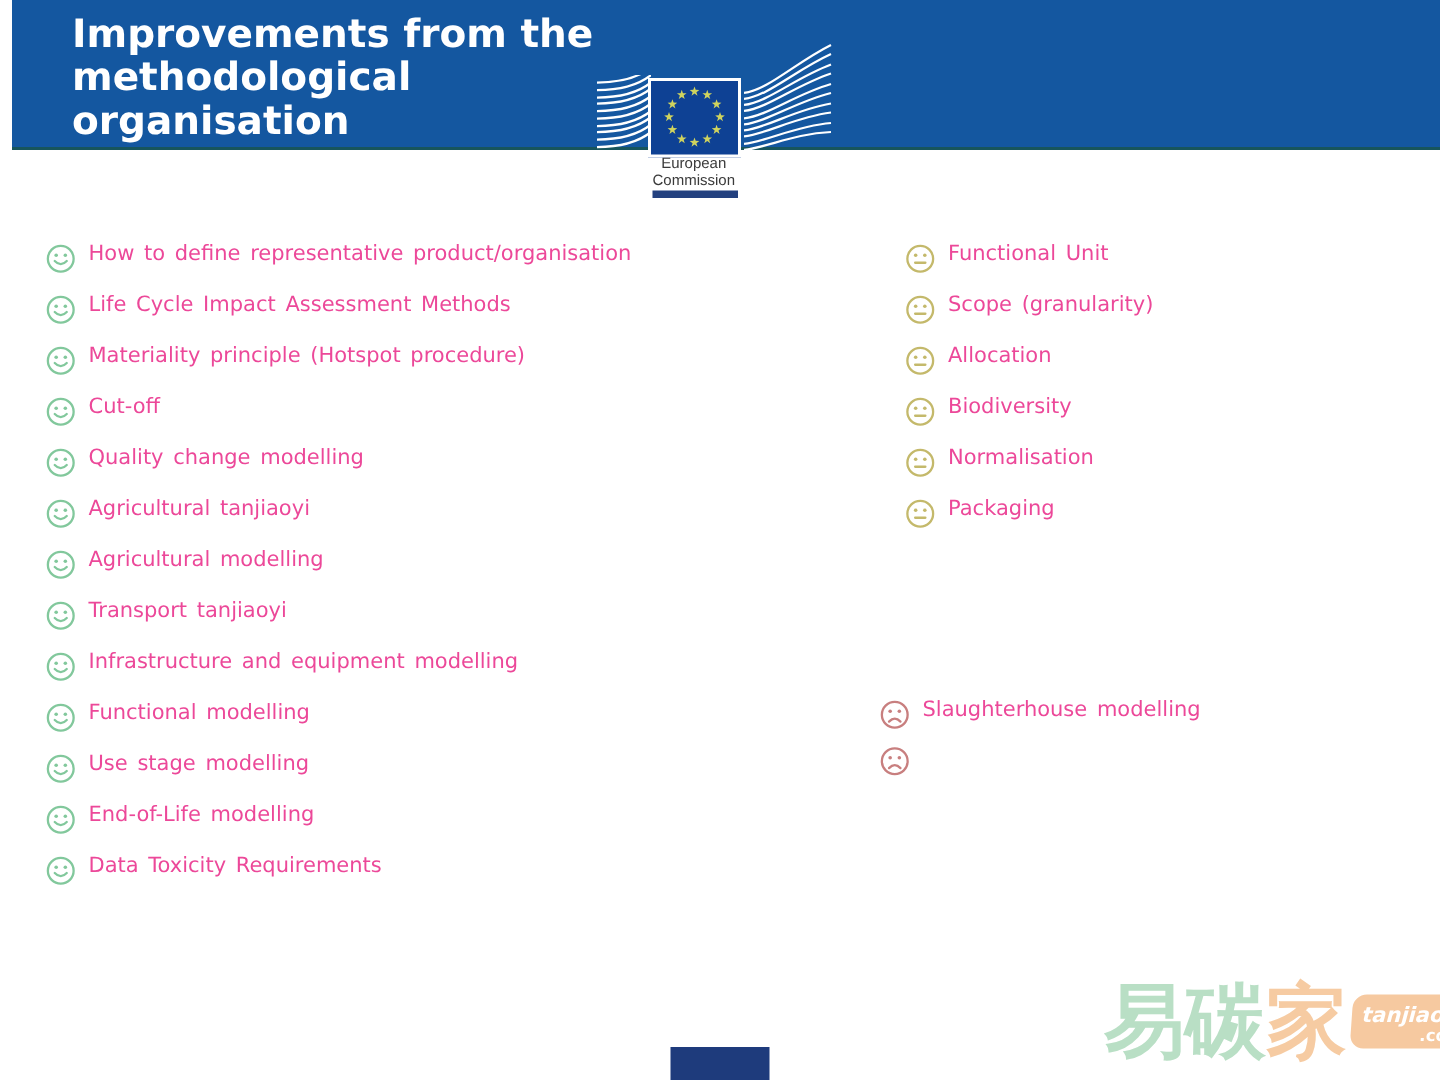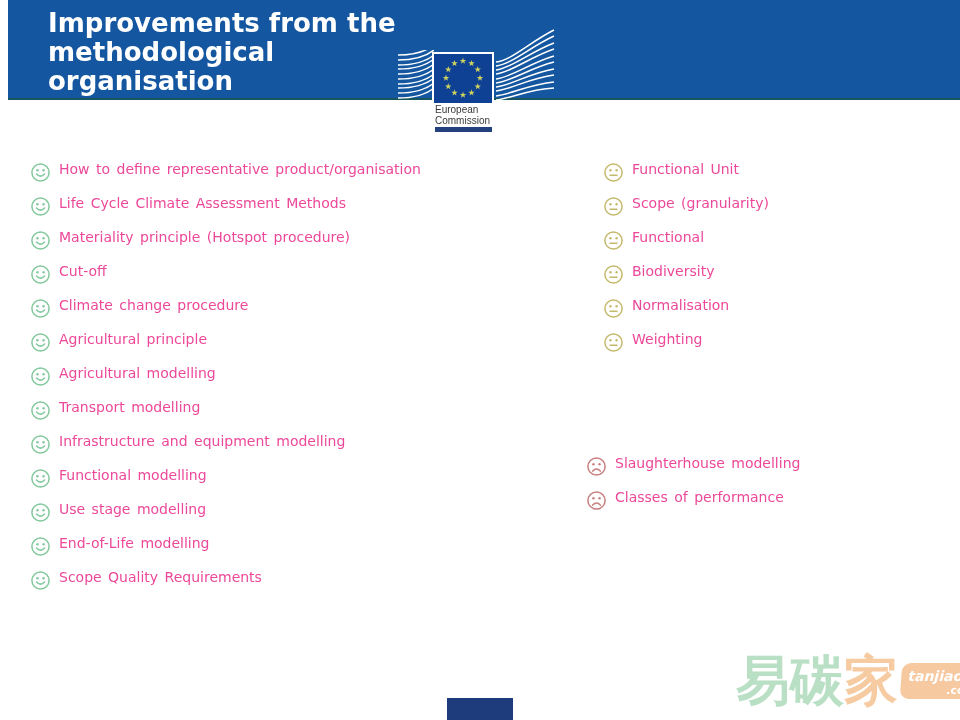--- a/index.html
+++ b/index.html
@@ -12,41 +12,41 @@
   .header {
     position:absolute; left:8px; top:0; width:952px; height:98px;
     background:#1457A0; border-bottom:2px solid #17555c;padding-left:40px;
   }
   .title {
     position:absolute; left:40px; top:9px; color:#ffffff;
     font-size:26px; font-weight:bold; line-height:29px;
   }
 
   
-  .logo { position:absolute; left:398px; top:24px; width:160px; height:112px; }
+  .logo { position:absolute; left:398px; top:24px; width:160px; height:112px;text-align:center; }
   .swoosh-left  { position:absolute; left:0;  top:26px; width:36px; height:52px; }
   .swoosh-right { position:absolute; left:98px; top:4px; width:60px; height:80px; }
   .swoosh-left path, .swoosh-right path { fill:none; stroke:#ffffff; stroke-width:1.5; }
   .flag {
     position:absolute; left:34px; top:28px; width:62px; height:53px;
     background:#0E4194; border:2px solid #ffffff; box-sizing:border-box;
   }
   .flag svg { display:block; width:100%; height:100%; }
   .flag .star { fill:#CFD35E; }
   .logo-text {
     position:absolute; left:37px; top:80px; color:#3a3a3a;
     font-size:10px; line-height:11px; font-family:"Liberation Sans",sans-serif;
   }
   .logo-bar { position:absolute; left:37px; top:103px; width:57px; height:5px; background:#23417F; }
 
   
   ul.slide-list { list-style:none; margin:0; padding:0; position:absolute; }
   .list-left         { left:30px;  top:152px; width:540px; }
   .list-right-top    { left:603px; top:152px; width:360px; }
-  .list-right-bottom { left:586px; top:446px; width:365px; }
+  .list-right-bottom { left:586px; top:456px; width:365px; }
   li.slide-li {
     display:flex; align-items:center;
     color:#ec4899; font-size:14px; line-height:34px; word-spacing:2px;
   }
   .face { width:21px; height:21px; margin:7px 8px 0 0; flex:none; color:#888; }
   .face .f-c { fill:none; stroke:currentColor; stroke-width:1.6; }
   .face .f-e { fill:currentColor; stroke:none; }
   .face .m   { fill:none; stroke:currentColor; stroke-width:1.6; stroke-linecap:round; display:none; }
   li.mood-happy   .face { color:#82C89C; }
   li.mood-neutral .face { color:#C4B96B; }
@@ -149,21 +149,21 @@
 
   <li class="slide-li mood-happy">
     <svg class="face" viewBox="0 0 22 22">
       <circle class="f-c" cx="11" cy="11" r="9"></circle>
       <circle class="f-e" cx="7.8" cy="8.6" r="1.25"></circle>
       <circle class="f-e" cx="14.2" cy="8.6" r="1.25"></circle>
       <path class="m m-smile" d="M6.8 12.6 Q11 17 15.2 12.6"></path>
       <path class="m m-neutral" d="M7.4 13.8 L14.6 13.8"></path>
       <path class="m m-sad" d="M7 15.8 Q11 11.6 15 15.8"></path>
     </svg>
-    <span class="li-label">Life Cycle Climate Assessment Methods</span>
+    <span class="li-label">Life Cycle Impact Assessment Methods</span>
   </li>
 
   <li class="slide-li mood-happy">
     <svg class="face" viewBox="0 0 22 22">
       <circle class="f-c" cx="11" cy="11" r="9"></circle>
       <circle class="f-e" cx="7.8" cy="8.6" r="1.25"></circle>
       <circle class="f-e" cx="14.2" cy="8.6" r="1.25"></circle>
       <path class="m m-smile" d="M6.8 12.6 Q11 17 15.2 12.6"></path>
       <path class="m m-neutral" d="M7.4 13.8 L14.6 13.8"></path>
       <path class="m m-sad" d="M7 15.8 Q11 11.6 15 15.8"></path>
@@ -185,33 +185,33 @@
 
   <li class="slide-li mood-happy">
     <svg class="face" viewBox="0 0 22 22">
       <circle class="f-c" cx="11" cy="11" r="9"></circle>
       <circle class="f-e" cx="7.8" cy="8.6" r="1.25"></circle>
       <circle class="f-e" cx="14.2" cy="8.6" r="1.25"></circle>
       <path class="m m-smile" d="M6.8 12.6 Q11 17 15.2 12.6"></path>
       <path class="m m-neutral" d="M7.4 13.8 L14.6 13.8"></path>
       <path class="m m-sad" d="M7 15.8 Q11 11.6 15 15.8"></path>
     </svg>
-    <span class="li-label">Climate change procedure</span>
-  </li>
-
-  <li class="slide-li mood-happy">
-    <svg class="face" viewBox="0 0 22 22">
-      <circle class="f-c" cx="11" cy="11" r="9"></circle>
-      <circle class="f-e" cx="7.8" cy="8.6" r="1.25"></circle>
-      <circle class="f-e" cx="14.2" cy="8.6" r="1.25"></circle>
-      <path class="m m-smile" d="M6.8 12.6 Q11 17 15.2 12.6"></path>
-      <path class="m m-neutral" d="M7.4 13.8 L14.6 13.8"></path>
-      <path class="m m-sad" d="M7 15.8 Q11 11.6 15 15.8"></path>
-    </svg>
-    <span class="li-label">Agricultural principle</span>
+    <span class="li-label">Quality change modelling</span>
+  </li>
+
+  <li class="slide-li mood-happy">
+    <svg class="face" viewBox="0 0 22 22">
+      <circle class="f-c" cx="11" cy="11" r="9"></circle>
+      <circle class="f-e" cx="7.8" cy="8.6" r="1.25"></circle>
+      <circle class="f-e" cx="14.2" cy="8.6" r="1.25"></circle>
+      <path class="m m-smile" d="M6.8 12.6 Q11 17 15.2 12.6"></path>
+      <path class="m m-neutral" d="M7.4 13.8 L14.6 13.8"></path>
+      <path class="m m-sad" d="M7 15.8 Q11 11.6 15 15.8"></path>
+    </svg>
+    <span class="li-label">Agricultural tanjiaoyi</span>
   </li>
 
   <li class="slide-li mood-happy">
     <svg class="face" viewBox="0 0 22 22">
       <circle class="f-c" cx="11" cy="11" r="9"></circle>
       <circle class="f-e" cx="7.8" cy="8.6" r="1.25"></circle>
       <circle class="f-e" cx="14.2" cy="8.6" r="1.25"></circle>
       <path class="m m-smile" d="M6.8 12.6 Q11 17 15.2 12.6"></path>
       <path class="m m-neutral" d="M7.4 13.8 L14.6 13.8"></path>
       <path class="m m-sad" d="M7 15.8 Q11 11.6 15 15.8"></path>
@@ -221,21 +221,21 @@
 
   <li class="slide-li mood-happy">
     <svg class="face" viewBox="0 0 22 22">
       <circle class="f-c" cx="11" cy="11" r="9"></circle>
       <circle class="f-e" cx="7.8" cy="8.6" r="1.25"></circle>
       <circle class="f-e" cx="14.2" cy="8.6" r="1.25"></circle>
       <path class="m m-smile" d="M6.8 12.6 Q11 17 15.2 12.6"></path>
       <path class="m m-neutral" d="M7.4 13.8 L14.6 13.8"></path>
       <path class="m m-sad" d="M7 15.8 Q11 11.6 15 15.8"></path>
     </svg>
-    <span class="li-label">Transport modelling</span>
+    <span class="li-label">Transport tanjiaoyi</span>
   </li>
 
   <li class="slide-li mood-happy">
     <svg class="face" viewBox="0 0 22 22">
       <circle class="f-c" cx="11" cy="11" r="9"></circle>
       <circle class="f-e" cx="7.8" cy="8.6" r="1.25"></circle>
       <circle class="f-e" cx="14.2" cy="8.6" r="1.25"></circle>
       <path class="m m-smile" d="M6.8 12.6 Q11 17 15.2 12.6"></path>
       <path class="m m-neutral" d="M7.4 13.8 L14.6 13.8"></path>
       <path class="m m-sad" d="M7 15.8 Q11 11.6 15 15.8"></path>
@@ -281,21 +281,21 @@
 
   <li class="slide-li mood-happy">
     <svg class="face" viewBox="0 0 22 22">
       <circle class="f-c" cx="11" cy="11" r="9"></circle>
       <circle class="f-e" cx="7.8" cy="8.6" r="1.25"></circle>
       <circle class="f-e" cx="14.2" cy="8.6" r="1.25"></circle>
       <path class="m m-smile" d="M6.8 12.6 Q11 17 15.2 12.6"></path>
       <path class="m m-neutral" d="M7.4 13.8 L14.6 13.8"></path>
       <path class="m m-sad" d="M7 15.8 Q11 11.6 15 15.8"></path>
     </svg>
-    <span class="li-label">Scope Quality Requirements</span>
+    <span class="li-label">Data Toxicity Requirements</span>
   </li>
 
 </ul>
   <ul class="slide-list list-right-top">
   <li class="slide-li mood-neutral">
     <svg class="face" viewBox="0 0 22 22">
       <circle class="f-c" cx="11" cy="11" r="9"></circle>
       <circle class="f-e" cx="7.8" cy="8.6" r="1.25"></circle>
       <circle class="f-e" cx="14.2" cy="8.6" r="1.25"></circle>
       <path class="m m-smile" d="M6.8 12.6 Q11 17 15.2 12.6"></path>
@@ -319,21 +319,21 @@
 
   <li class="slide-li mood-neutral">
     <svg class="face" viewBox="0 0 22 22">
       <circle class="f-c" cx="11" cy="11" r="9"></circle>
       <circle class="f-e" cx="7.8" cy="8.6" r="1.25"></circle>
       <circle class="f-e" cx="14.2" cy="8.6" r="1.25"></circle>
       <path class="m m-smile" d="M6.8 12.6 Q11 17 15.2 12.6"></path>
       <path class="m m-neutral" d="M7.4 13.8 L14.6 13.8"></path>
       <path class="m m-sad" d="M7 15.8 Q11 11.6 15 15.8"></path>
     </svg>
-    <span class="li-label">Functional</span>
+    <span class="li-label">Allocation</span>
   </li>
 
   <li class="slide-li mood-neutral">
     <svg class="face" viewBox="0 0 22 22">
       <circle class="f-c" cx="11" cy="11" r="9"></circle>
       <circle class="f-e" cx="7.8" cy="8.6" r="1.25"></circle>
       <circle class="f-e" cx="14.2" cy="8.6" r="1.25"></circle>
       <path class="m m-smile" d="M6.8 12.6 Q11 17 15.2 12.6"></path>
       <path class="m m-neutral" d="M7.4 13.8 L14.6 13.8"></path>
       <path class="m m-sad" d="M7 15.8 Q11 11.6 15 15.8"></path>
@@ -356,21 +356,21 @@
 
   <li class="slide-li mood-neutral">
     <svg class="face" viewBox="0 0 22 22">
       <circle class="f-c" cx="11" cy="11" r="9"></circle>
       <circle class="f-e" cx="7.8" cy="8.6" r="1.25"></circle>
       <circle class="f-e" cx="14.2" cy="8.6" r="1.25"></circle>
       <path class="m m-smile" d="M6.8 12.6 Q11 17 15.2 12.6"></path>
       <path class="m m-neutral" d="M7.4 13.8 L14.6 13.8"></path>
       <path class="m m-sad" d="M7 15.8 Q11 11.6 15 15.8"></path>
     </svg>
-    <span class="li-label">Weighting</span>
+    <span class="li-label">Packaging</span>
   </li>
 </ul>
   <ul class="slide-list list-right-bottom">
   <li class="slide-li mood-sad">
     <svg class="face" viewBox="0 0 22 22">
       <circle class="f-c" cx="11" cy="11" r="9"></circle>
       <circle class="f-e" cx="7.8" cy="8.6" r="1.25"></circle>
       <circle class="f-e" cx="14.2" cy="8.6" r="1.25"></circle>
       <path class="m m-smile" d="M6.8 12.6 Q11 17 15.2 12.6"></path>
       <path class="m m-neutral" d="M7.4 13.8 L14.6 13.8"></path>
@@ -381,21 +381,20 @@
 
   <li class="slide-li mood-sad">
     <svg class="face" viewBox="0 0 22 22">
       <circle class="f-c" cx="11" cy="11" r="9"></circle>
       <circle class="f-e" cx="7.8" cy="8.6" r="1.25"></circle>
       <circle class="f-e" cx="14.2" cy="8.6" r="1.25"></circle>
       <path class="m m-smile" d="M6.8 12.6 Q11 17 15.2 12.6"></path>
       <path class="m m-neutral" d="M7.4 13.8 L14.6 13.8"></path>
       <path class="m m-sad" d="M7 15.8 Q11 11.6 15 15.8"></path>
     </svg>
-    <span class="li-label">Classes of performance</span>
   </li>
 </ul>
 
   <div class="footer-rect"></div>
 
   <div class="watermark">
     <span class="wm-char wm-green">易</span>
     <span class="wm-char wm-green">碳</span>
     <span class="wm-char wm-orange">家</span>
     <span class="wm-badge">

